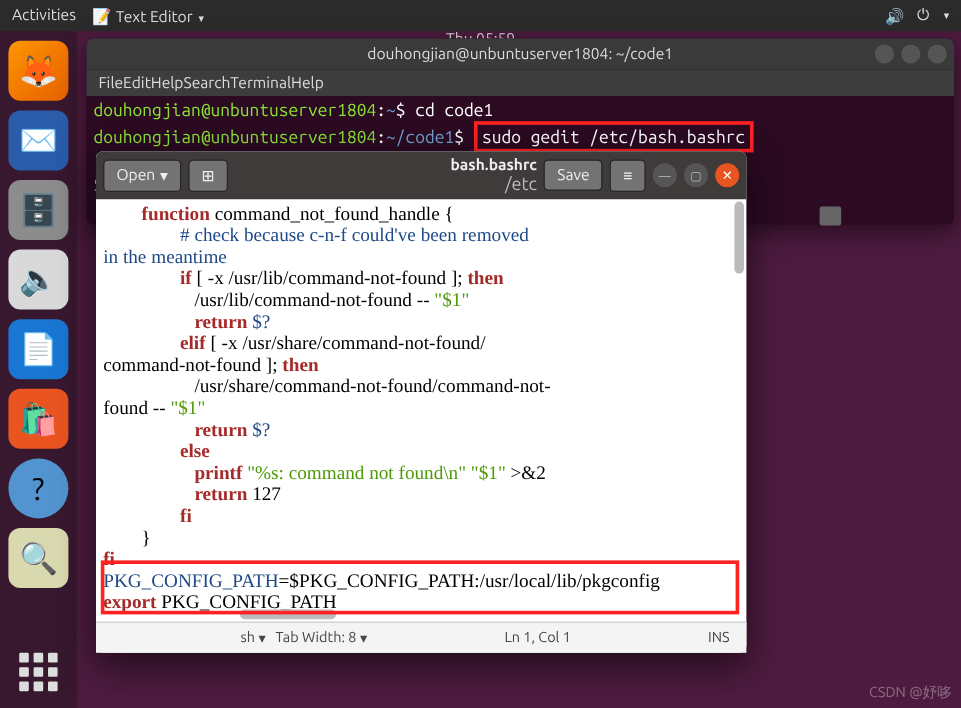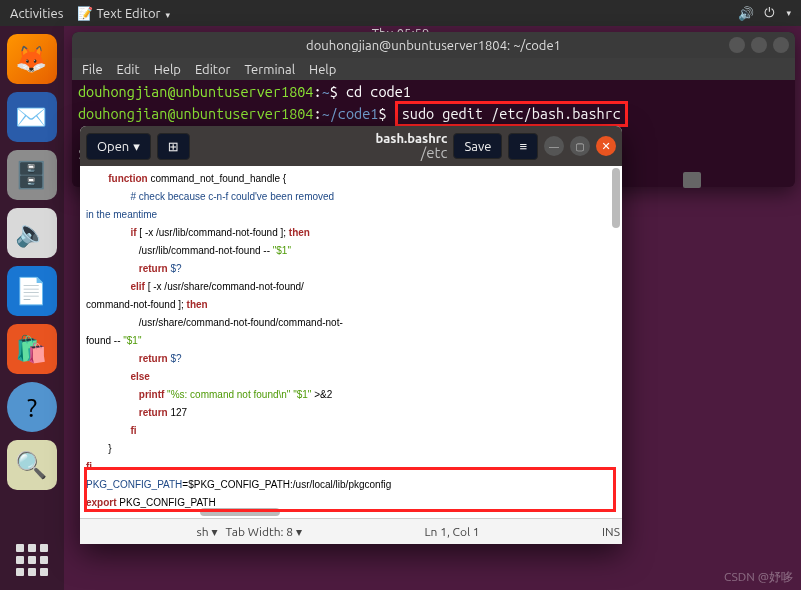--- a/index.html
+++ b/index.html
@@ -16,49 +16,49 @@
 .dock { position: absolute; left: 0; top: 26px; bottom: 0; width: 64px; background: rgba(20,20,20,0.36); display: flex; flex-direction: column; align-items: center; padding-top: 8px; gap: 8px; }
 .dock-item { width: 50px; height: 50px; border-radius: 10px; display: flex; align-items: center; justify-content: center; font-size: 26px; }
 .dock-apps { margin-top: auto; margin-bottom: 10px; width: 40px; height: 40px; display: grid; grid-template-columns: repeat(3, 8px); grid-template-rows: repeat(3, 8px); gap: 4px; justify-content: center; align-content: center; }
 .dock-apps div { background: #ddd; border-radius: 1px; }
 
 
 .term-window { position: absolute; left: 72px; top: 32px; right: 6px; height: 155px; background: #2b0a22; border-radius: 6px; box-shadow: 0 6px 20px rgba(0,0,0,0.5); }
 .term-title { height: 26px; background: #3a3a3a; color: #ddd; display: flex; align-items: center; justify-content: center; font-size: 13px; border-radius: 6px 6px 0 0; position: relative; }
 .win-ctrl { position: absolute; right: 6px; display: flex; gap: 6px; }
 .win-ctrl span { width: 16px; height: 16px; border-radius: 50%; background: #555; }
-.term-menu { height: 22px; background: #3d3d3d; color: #ddd; display: flex; gap: 14px; align-items: center; padding: 0 10px; font-size: 13px; text-align: right; }
+.term-menu { height: 22px; background: #3d3d3d; color: #ddd; display: flex; align-items: center; padding: 0 10px; font-size: 13px; text-align: right; }
 .term-body { padding: 3px 6px; font-family: "Ubuntu Mono", monospace; font-size: 14.5px; line-height: 18px; }
 .p-user { color: #8ae234; }
 .p-host { color: #8ae234; }
 .p-sep { color: #fff; }
 .p-path { color: #729fcf; }
 .p-cmd { color: #fff; }
 .red-box1 { border: 3px solid #ff2222; display: inline-block; padding: 1px 4px; }
 .p-pw { color: #ccc; }
 .term-cursor { display: inline-block; width: 8px; height: 15px; background: #ccc; vertical-align: -2px; }
 
 
 .gedit { position: absolute; left: 80px; top: 126px; width: 542px; height: 418px; background: #fff; border-radius: 6px; box-shadow: 0 10px 30px rgba(0,0,0,0.6); display: flex; flex-direction: column; }
 .gedit-header { height: 40px; background: #3f3b3a; border-radius: 6px 6px 0 0; display: flex; align-items: center; padding: 0 6px; gap: 6px; color: #eee; font-size: 13px; }
-.g-btn { background: #0f172a; border: 1px solid #252525; border-radius: 4px; padding: 5px 10px; color: #eee; display: flex; align-items: center; gap: 4px; }
+.g-btn { background: #737373; border: 1px solid #252525; border-radius: 4px; padding: 5px 10px; color: #eee; display: flex; align-items: center; gap: 4px; }
 .g-title { flex: 1; text-align: right; line-height: 1.1; }
 .g-title .main { font-weight: bold; font-size: 13px; }
 .g-title .sub { font-size: 15px; color: #bbb; }
 .g-close { width: 20px; height: 20px; border-radius: 50%; background: #e95420; color: #fff; display: flex; align-items: center; justify-content: center; font-size: 11px; }
 .g-min, .g-max { width: 20px; height: 20px; border-radius: 50%; background: #555; display: flex; align-items: center; justify-content: center; font-size: 10px; color: #bbb; }
 
-.gedit-body { flex: 1; overflow: hidden; font-family: Liberation Sans, sans-serif; font-size: 10px; line-height: 18px; padding: 4px 6px; white-space: pre; color: #000; }
+.gedit-body { flex: 1; overflow: hidden; font-family: Liberation Serif, serif; font-size: 16px; line-height: 18px; padding: 4px 6px; white-space: pre; color: #000; }
 .kw { color: #a52a2a; font-weight: bold; }
 .cm { color: #204a87; }
 .st { color: #4e9a06; }
 
 .red-box2 { position: absolute; left: 84px; top: 467px; width: 532px; height: 45px; border: 3px solid #ff2222; pointer-events: none; }
 
-.gedit-status { height: 26px; border-top: 1px solid #ccc; background: #f4f4f4; display: flex; align-items: center; font-size: 12px; color: #444; padding: 0 2px; gap: 8px; }
+.gedit-status { height: 26px; border-top: 1px solid #ccc; background: #f4f4f4; display: flex; align-items: center; font-size: 12px; color: #444; padding: 0 14px; gap: 8px; }
 .gedit-status .spacer { flex: 1; }
 .sb { display: flex; align-items: center; gap: 3px; }
 
 .scrollbar-v { position: absolute; right: 2px; top: 42px; width: 8px; height: 60px; background: #bbb; border-radius: 4px; }
 .scrollbar-h { position: absolute; bottom: 28px; left: 120px; width: 80px; height: 8px; background: #bbb; border-radius: 4px; }
 
 .printer-icon { position: absolute; right: 100px; top: 172px; width: 18px; height: 16px; background: #666; border-radius: 2px; }
 .watermark { position: absolute; right: 8px; bottom: 4px; color: rgba(255,255,255,0.35); font-size: 12px; }
 </style>
 </head>
@@ -109,21 +109,21 @@
     <div class="win-ctrl">
       <span></span>
       <span></span>
       <span></span>
     </div>
   </div>
   <div class="term-menu">
     <span>File</span>
     <span>Edit</span>
     <span>Help</span>
-    <span>Editor</span>
+    <span>Search</span>
     <span>Terminal</span>
     <span>Help</span>
   </div>
   <div class="term-body">
     <div>
       <span class="p-user">douhongjian</span><span class="p-user">@</span><span class="p-host">unbuntuserver1804</span><span class="p-sep">:</span><span class="p-path">~</span><span class="p-sep">$ </span><span class="p-cmd">cd code1</span>
     </div>
     <div>
       <span class="p-user">douhongjian</span><span class="p-user">@</span><span class="p-host">unbuntuserver1804</span><span class="p-sep">:</span><span class="p-path">~/code1</span><span class="p-sep">$ </span><span class="red-box1"><span class="p-cmd">sudo gedit /etc/bash.bashrc</span></span>
     </div>

